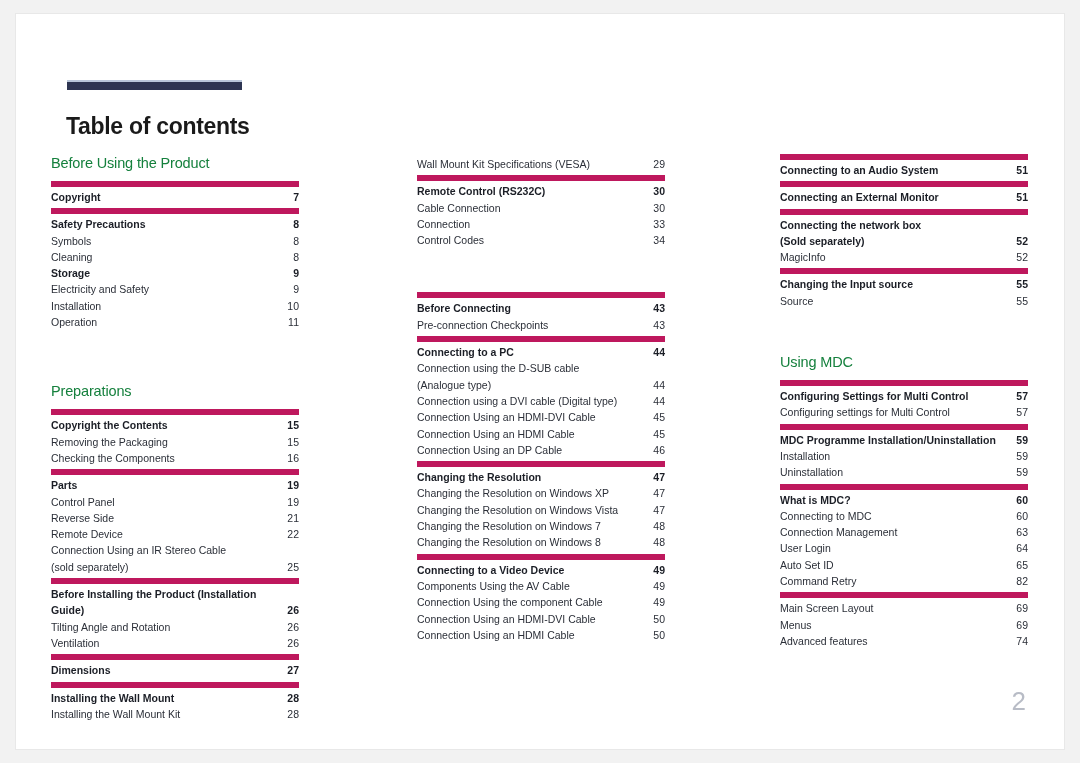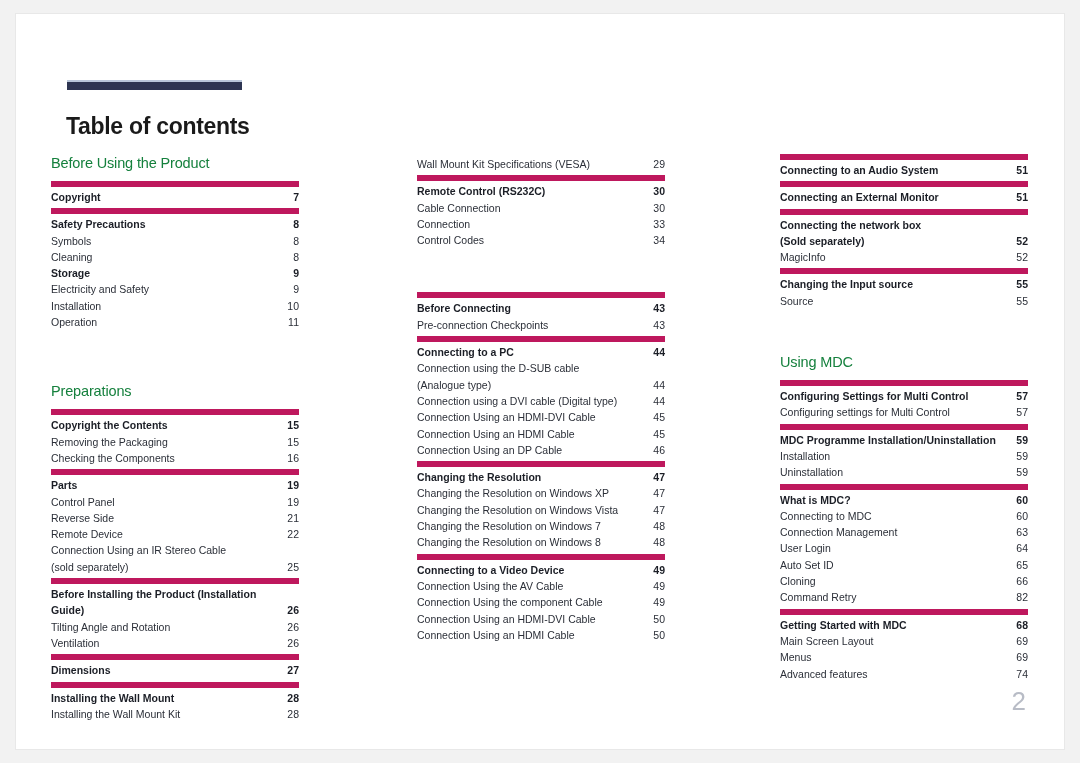--- a/index.html
+++ b/index.html
@@ -318,21 +318,21 @@
             <span class="label">Changing the Resolution on Windows 8</span>
             <span class="pg">48</span>
           </div>
         </div>
         <div class="group last">
           <div class="entry major">
             <span class="label">Connecting to a Video Device</span>
             <span class="pg">49</span>
           </div>
           <div class="entry sub">
-            <span class="label">Connection Using the AV Cable</span>
+            <span class="label">Components Using the AV Cable</span>
             <span class="pg">49</span>
           </div>
           <div class="entry sub">
             <span class="label">Connection Using the component Cable</span>
             <span class="pg">49</span>
           </div>
           <div class="entry sub">
             <span class="label">Connection Using an HDMI-DVI Cable</span>
             <span class="pg">50</span>
           </div>
@@ -417,33 +417,25 @@
           </div>
           <div class="entry sub">
             <span class="label">User Login</span>
             <span class="pg">64</span>
           </div>
           <div class="entry sub">
             <span class="label">Auto Set ID</span>
             <span class="pg">65</span>
           </div>
           <div class="entry sub">
-            <span class="label">Cloning</span>
-            <span class="pg">66</span>
-          </div>
-          <div class="entry sub">
             <span class="label">Command Retry</span>
             <span class="pg">82</span>
           </div>
         </div>
         <div class="group last">
-          <div class="entry major">
-            <span class="label">Getting Started with MDC</span>
-            <span class="pg">68</span>
-          </div>
           <div class="entry sub">
             <span class="label">Main Screen Layout</span>
             <span class="pg">69</span>
           </div>
           <div class="entry sub">
             <span class="label">Menus</span>
             <span class="pg">69</span>
           </div>
           <div class="entry sub">
             <span class="label">Advanced features</span>

